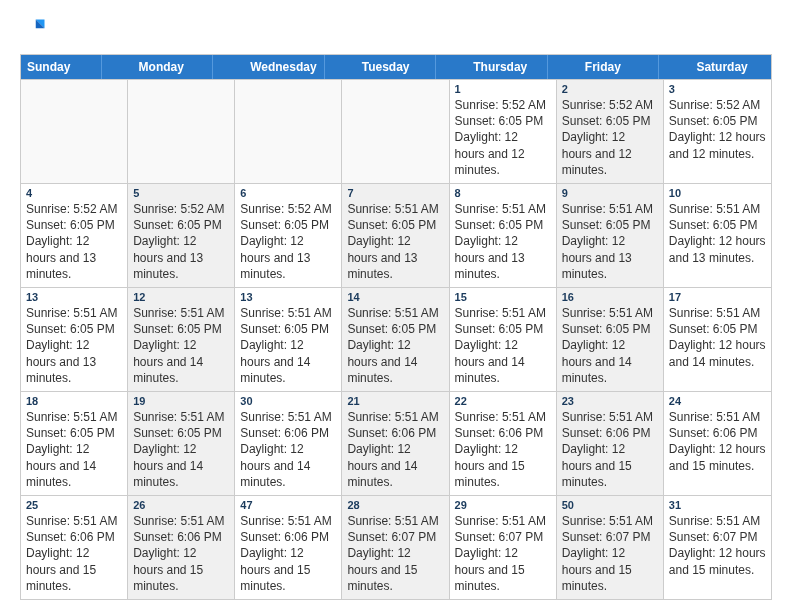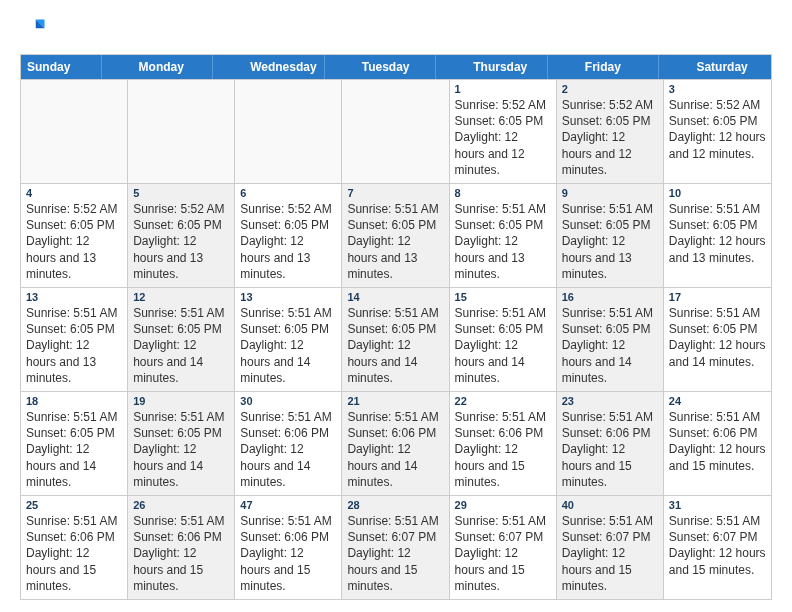--- a/index.html
+++ b/index.html
@@ -352,21 +352,21 @@
 and 15 minutes.</div>
           </div>
           <div class="cal-cell">
             <div class="day-number">29</div>
             <div class="cell-text">Sunrise: 5:51 AM
 Sunset: 6:07 PM
 Daylight: 12 hours
 and 15 minutes.</div>
           </div>
           <div class="cal-cell shaded">
-            <div class="day-number">40</div>
+            <div class="day-number">50</div>
             <div class="cell-text">Sunrise: 5:51 AM
 Sunset: 6:07 PM
 Daylight: 12 hours
 and 15 minutes.</div>
           </div>
           <div class="cal-cell">
             <div class="day-number">31</div>
             <div class="cell-text">Sunrise: 5:51 AM
 Sunset: 6:07 PM
 Daylight: 12 hours

